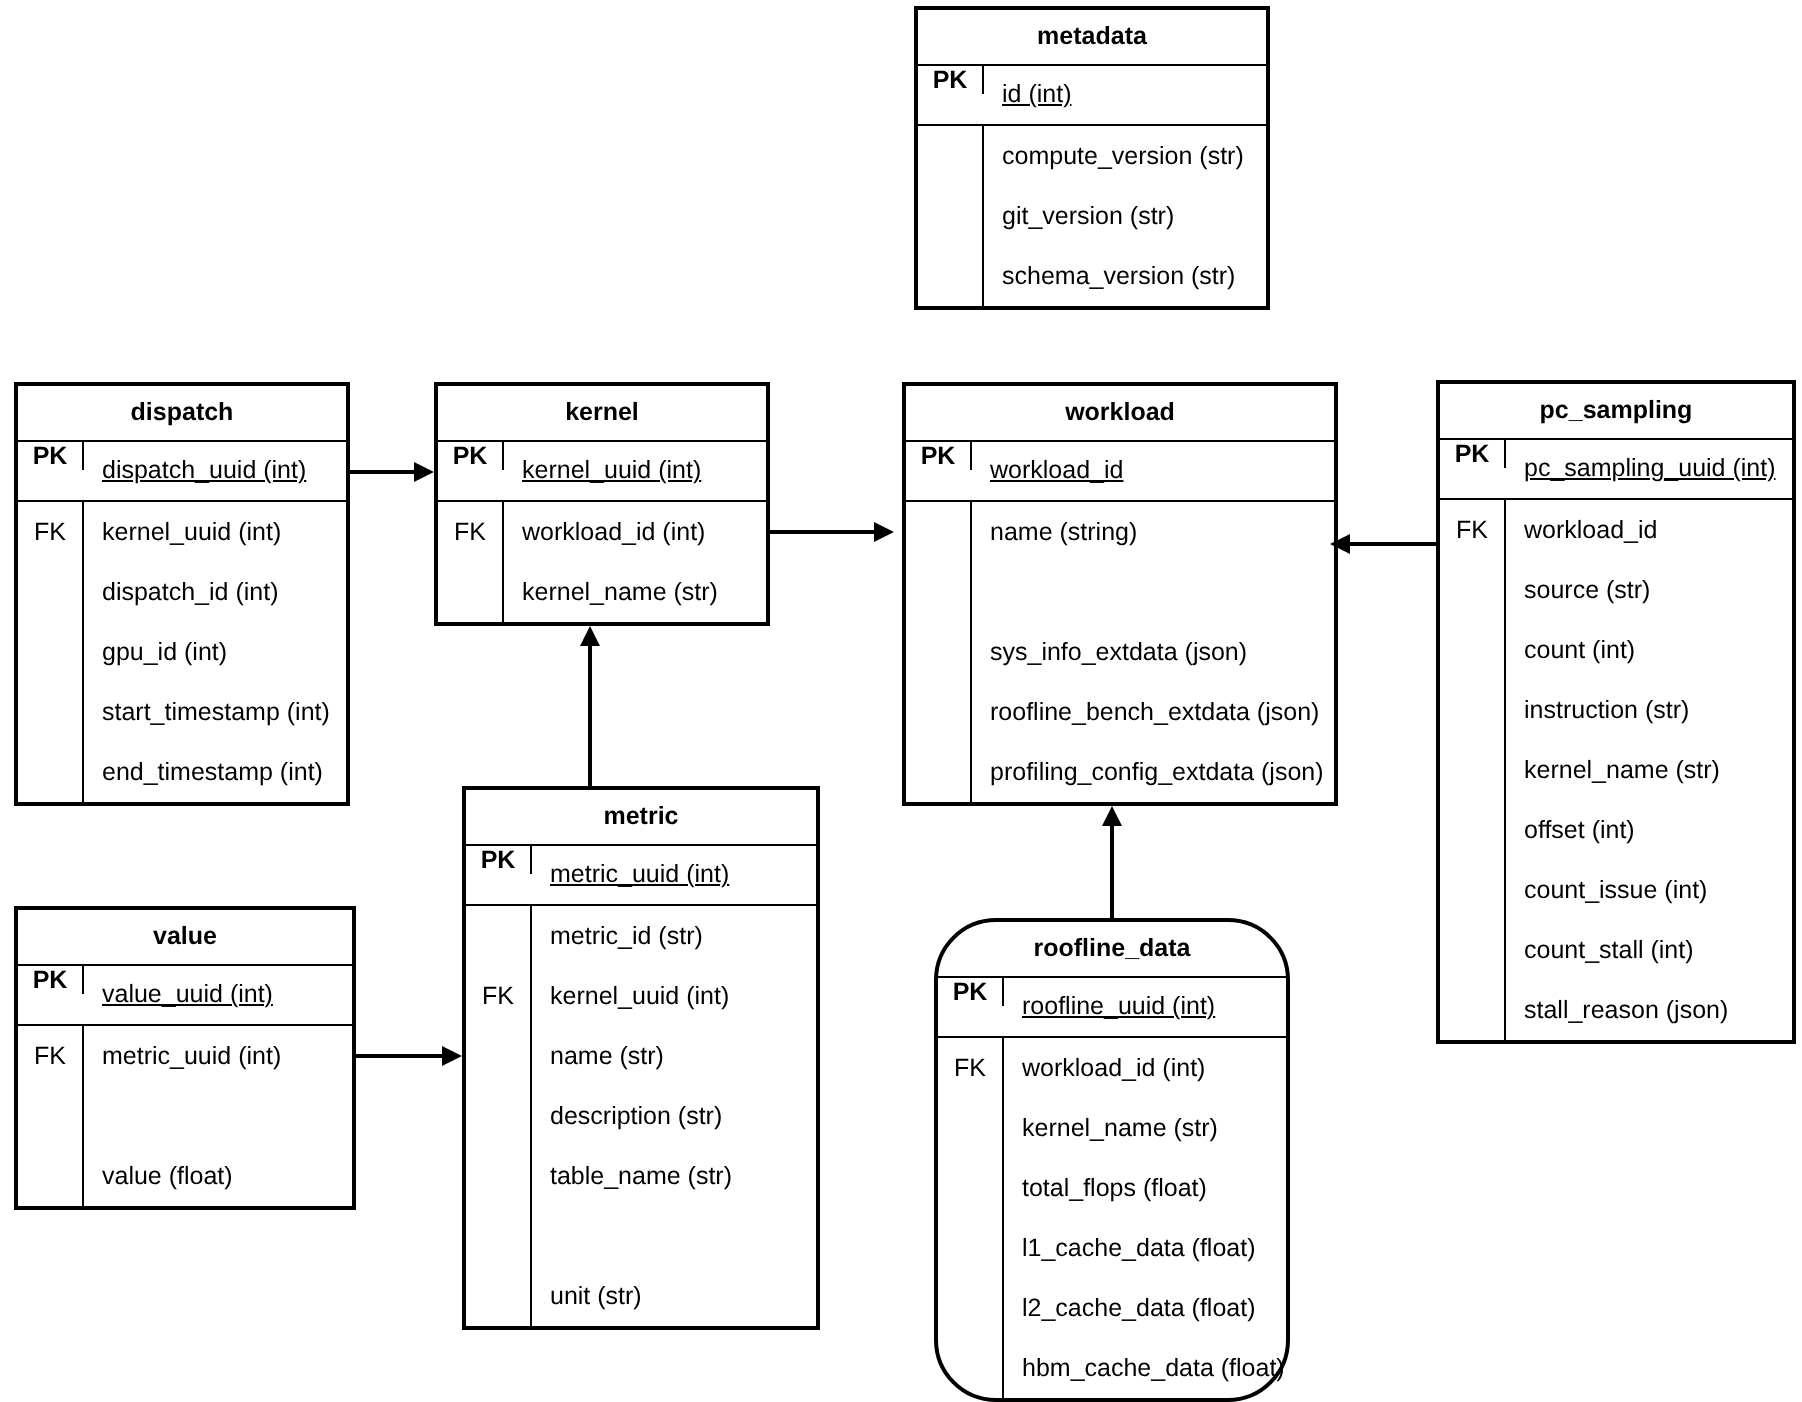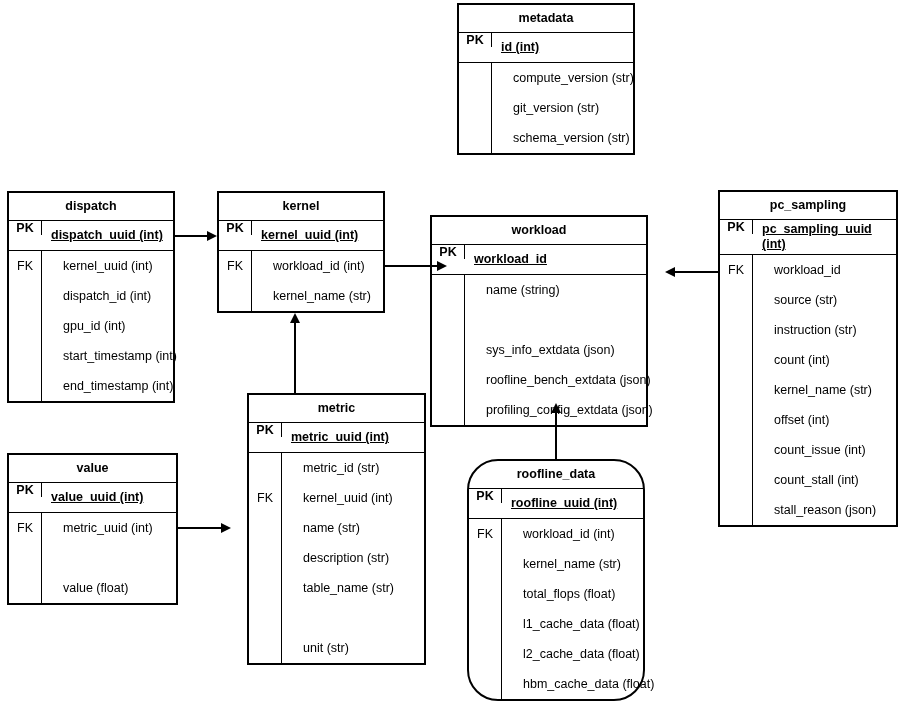--- a/index.html
+++ b/index.html
@@ -31,57 +31,56 @@
   .t-pk-row {
     display: flex;
     align-items: flex-start;
     border-bottom: 1px solid #000;
     min-height: 29px;
   }
   .t-row {
     display: flex;
     align-items: stretch;
     height: 30px;
-    gap: 12px;
   }
   .t-key {
     width: 32px;
     min-width: 32px;
     border-right: 1px solid #000;
     display: flex;
     align-items: center;
     justify-content: center;
     font-weight: bold;
   }
   .t-row .t-key { font-weight: normal; }
   .t-field {
     flex: 1;
     display: flex;
     align-items: center;
     padding-left: 9px;
     white-space: nowrap;
   }
   .t-pkfield {
-    font-weight: bold;
+    font-weight: normal;
     text-decoration: underline;
     white-space: normal;
     line-height: 15px;
     padding-top: 2px;
     padding-bottom: 2px;
     display: block;
     align-self: center;
   }
 
   
   #t-metadata      { left: 457px; top:   3px; width: 178px; }
   #t-dispatch      { left:   7px; top: 191px; width: 168px; }
   #t-kernel        { left: 217px; top: 191px; width: 168px; }
-  #t-workload      { left: 430px; top: 191px; width: 218px; margin-top: 24px; }
+  #t-workload      { left: 451px; top: 191px; width: 218px; }
   #t-pc_sampling   { left: 718px; top: 190px; width: 180px; }
-  #t-metric        { left: 231px; top: 393px; width: 179px; margin-left: 16px; }
+  #t-metric        { left: 231px; top: 393px; width: 179px; }
   #t-value         { left:   7px; top: 453px; width: 171px; }
   #t-roofline_data { left: 467px; top: 459px; width: 178px; border-radius: 31px; }
 
   
   .rel-line { position: absolute; background: #000; }
   .rel-head { position: absolute; width: 0; height: 0; }
   .head-right { border-top: 5px solid transparent; border-bottom: 5px solid transparent; border-left: 10px solid #000; }
   .head-left  { border-top: 5px solid transparent; border-bottom: 5px solid transparent; border-right: 10px solid #000; }
   .head-up    { border-left: 5px solid transparent; border-right: 5px solid transparent; border-bottom: 10px solid #000; }
 </style>
@@ -199,25 +198,25 @@
         <div class="t-row">
         <span class="t-key">FK</span>
         <span class="t-field">workload_id</span>
       </div>
         <div class="t-row">
         <span class="t-key"></span>
         <span class="t-field">source (str)</span>
       </div>
         <div class="t-row">
         <span class="t-key"></span>
+        <span class="t-field">count (int)</span>
+      </div>
+        <div class="t-row">
+        <span class="t-key"></span>
         <span class="t-field">instruction (str)</span>
-      </div>
-        <div class="t-row">
-        <span class="t-key"></span>
-        <span class="t-field">count (int)</span>
       </div>
         <div class="t-row">
         <span class="t-key"></span>
         <span class="t-field">kernel_name (str)</span>
       </div>
         <div class="t-row">
         <span class="t-key"></span>
         <span class="t-field">offset (int)</span>
       </div>
         <div class="t-row">

